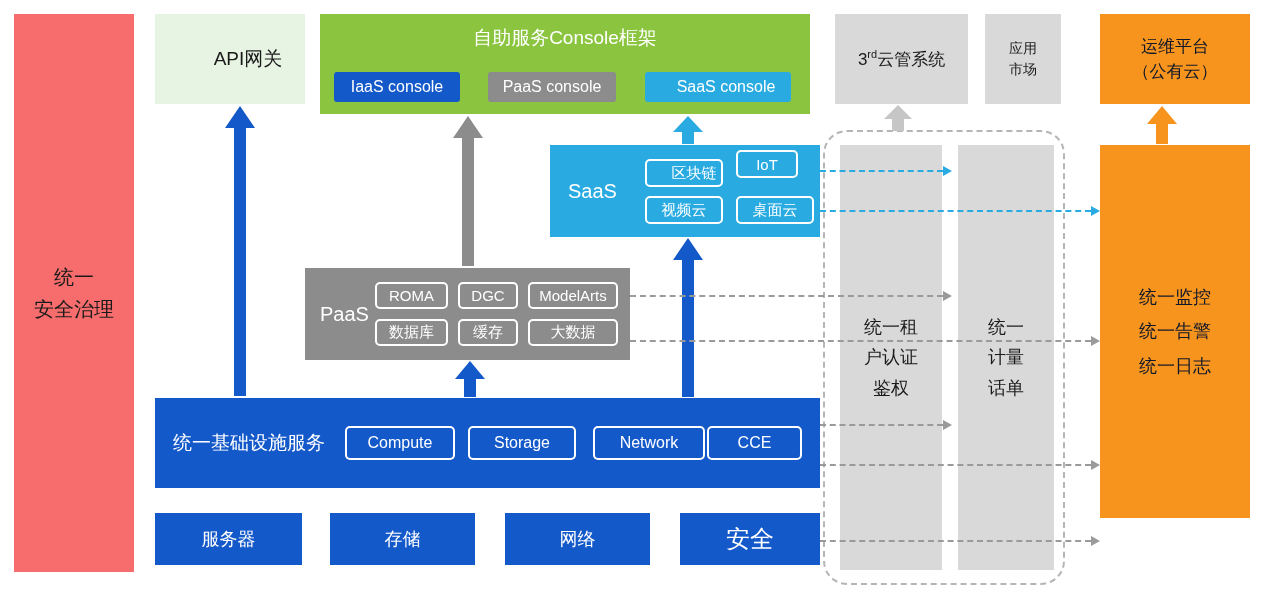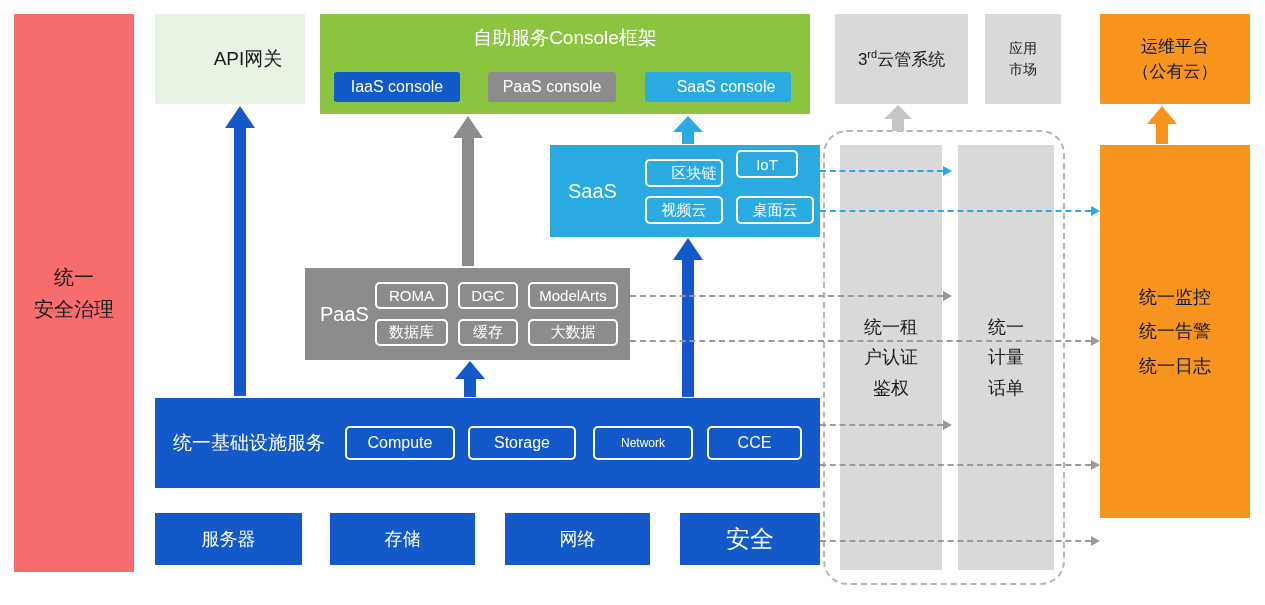--- a/index.html
+++ b/index.html
@@ -108,21 +108,21 @@
     <span class="chip" style="left:223px; top:14px; width:90px; height:27px;">ModelArts</span>
     <span class="chip" style="left:70px;  top:51px; width:73px; height:27px;">数据库</span>
     <span class="chip" style="left:153px; top:51px; width:60px; height:27px;">缓存</span>
     <span class="chip" style="left:223px; top:51px; width:90px; height:27px;">大数据</span>
   </div>
 
   <div class="box blue" style="left:155px; top:398px; width:665px; height:90px;">
     <span class="blocklabel" style="left:18px; font-size:19px;">统一基础设施服务</span>
     <span class="chip" style="left:190px; top:28px; width:110px; height:34px; font-size:16px;">Compute</span>
     <span class="chip" style="left:313px; top:28px; width:108px; height:34px; font-size:16px;">Storage</span>
-    <span class="chip" style="left:438px; top:28px; width:100px; height:34px; font-size:12px;">Network</span>
+    <span class="chip" style="left:438px; top:28px; width:112px; height:34px; font-size:16px;">Network</span>
     <span class="chip" style="left:552px; top:28px; width:95px;  height:34px; font-size:16px;">CCE</span>
   </div>
 
   <div class="box blue" style="left:155px; top:513px; width:147px; height:52px;">
     <span style="font-size:18px;">服务器</span>
   </div>
   <div class="box blue" style="left:330px; top:513px; width:145px; height:52px;">
     <span style="font-size:18px;">存储</span>
   </div>
   <div class="box blue" style="left:505px; top:513px; width:145px; height:52px;">

